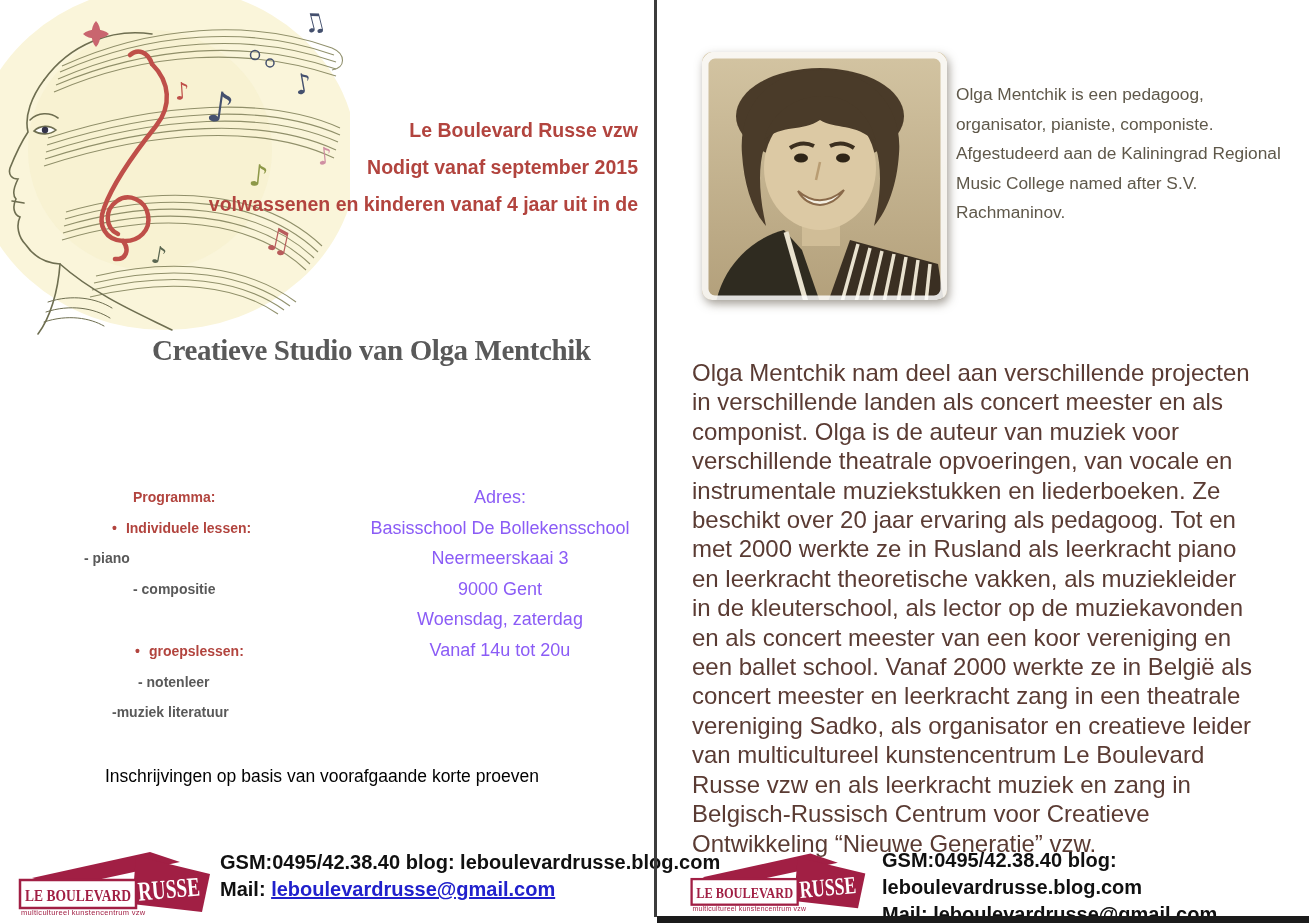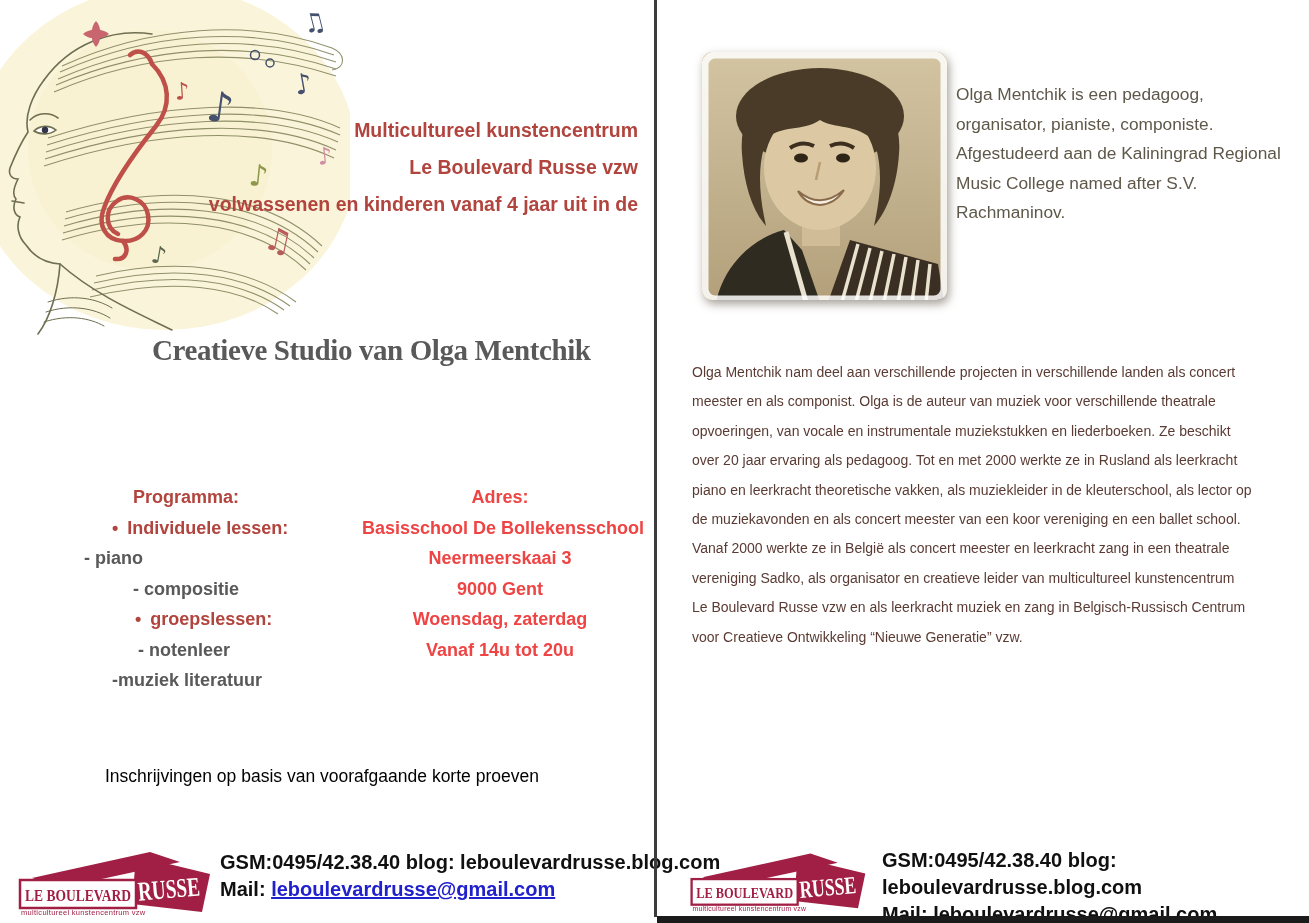--- a/index.html
+++ b/index.html
@@ -15,47 +15,47 @@
   
   .artwork{position:absolute;left:0;top:0;width:350px;height:335px;}
   .invite{
     position:absolute;left:200px;top:112px;width:438px;text-align:right;
     font-size:19.5px;font-weight:700;line-height:37px;color:#b2443e;
   }
   .title{
     position:absolute;left:152px;top:334px;width:520px;margin:0;
     font-size:29px;font-weight:700;color:#595959;letter-spacing:-0.4px;font-family:Liberation Serif, serif;
   }
-  .prog{position:absolute;left:0;top:482px;font-size:18px;font-weight:700;line-height:30.5px;}
+  .prog{position:absolute;left:0;top:482px;font-size:14px;font-weight:700;line-height:30.5px;}
   .p-row{white-space:nowrap;}
   .r0{margin-left:133px;}
   .r1{margin-left:112px;}
   .r2{margin-left:84px;}
   .r3{margin-left:133px;}
-  .r4{margin-left:135px;}
+  .r4{margin-left:135px;margin-top:32px;}
   .r5{margin-left:138px;}
   .r6{margin-left:112px;}
   .bullet{display:inline-block;margin-right:9px;color:#b2443e;}
   .adres{
     position:absolute;left:362px;top:482px;width:276px;text-align:center;
-    font-size:18px;font-weight:700;line-height:30.5px;color:#ef4444;white-space:nowrap;
+    font-size:18px;font-weight:400;line-height:30.5px;color:#8b5cf6;white-space:nowrap;
   }
   .note{position:absolute;left:105px;top:766px;font-size:17.5px;color:#000000;}
   
   .photo{
     position:absolute;left:702px;top:52px;width:245px;height:248px;border-radius:10px;
     box-shadow:2px 4px 10px rgba(90,80,65,0.55);overflow:hidden;
   }
   .bio{
     position:absolute;left:956px;top:80px;width:335px;
     font-size:17.3px;line-height:29.5px;color:#5f584a;
   }
   .bodytext{
     position:absolute;left:692px;top:358px;width:560px;
-    font-size:14px;line-height:29.4px;color:#5a3b33;
+    font-size:24px;line-height:29.4px;color:#5a3b33;
   }
   
   .logo{position:absolute;}
   .logo-l{left:12px;top:846px;}
   .logo-r{left:684px;top:848px;}
   .logo svg{display:block;}
   .logo text{font-family:"Liberation Serif",serif;font-weight:bold;}
   .logo text.sub{font-family:"Liberation Sans",sans-serif;font-weight:normal;letter-spacing:0.3px;}
   .contacts{position:absolute;font-size:20px;font-weight:700;line-height:27px;color:#101010;}
   .contacts-l{left:220px;top:849px;}
@@ -131,22 +131,22 @@
           <text x="318" y="165" font-size="24" fill="#cf8fa2" transform="rotate(-6 318 165)">♪</text>
           <text x="175" y="100" font-size="24" fill="#bf4f49" transform="rotate(-4 175 100)">♪</text>
           <text x="150" y="262" font-size="24" fill="#5a6650" transform="rotate(10 150 262)">♪</text>
           <circle cx="255" cy="55" r="4.5" fill="none" stroke="#44506e" stroke-width="1.5"></circle>
           <circle cx="270" cy="63" r="4" fill="none" stroke="#44506e" stroke-width="1.5"></circle>
         </g>
       </svg>
     </div>
 
     <div class="invite">
-      <div>Multicultureel kunstencentrum</div>
       <div>Le Boulevard Russe vzw</div>
+      <div>Nodigt vanaf september 2015</div>
       <div>volwassenen en kinderen vanaf 4 jaar uit in de</div>
     </div>
 
     <h1 class="title">Creatieve Studio van Olga Mentchik</h1>
 
     <div class="prog">
       <div class="p-row r0 red">Programma:</div>
       <div class="p-row r1 red"><span class="bullet">•</span><span>Individuele lessen:</span></div>
       <div class="p-row r2 gray">- piano</div>
       <div class="p-row r3 gray">- compositie</div>

